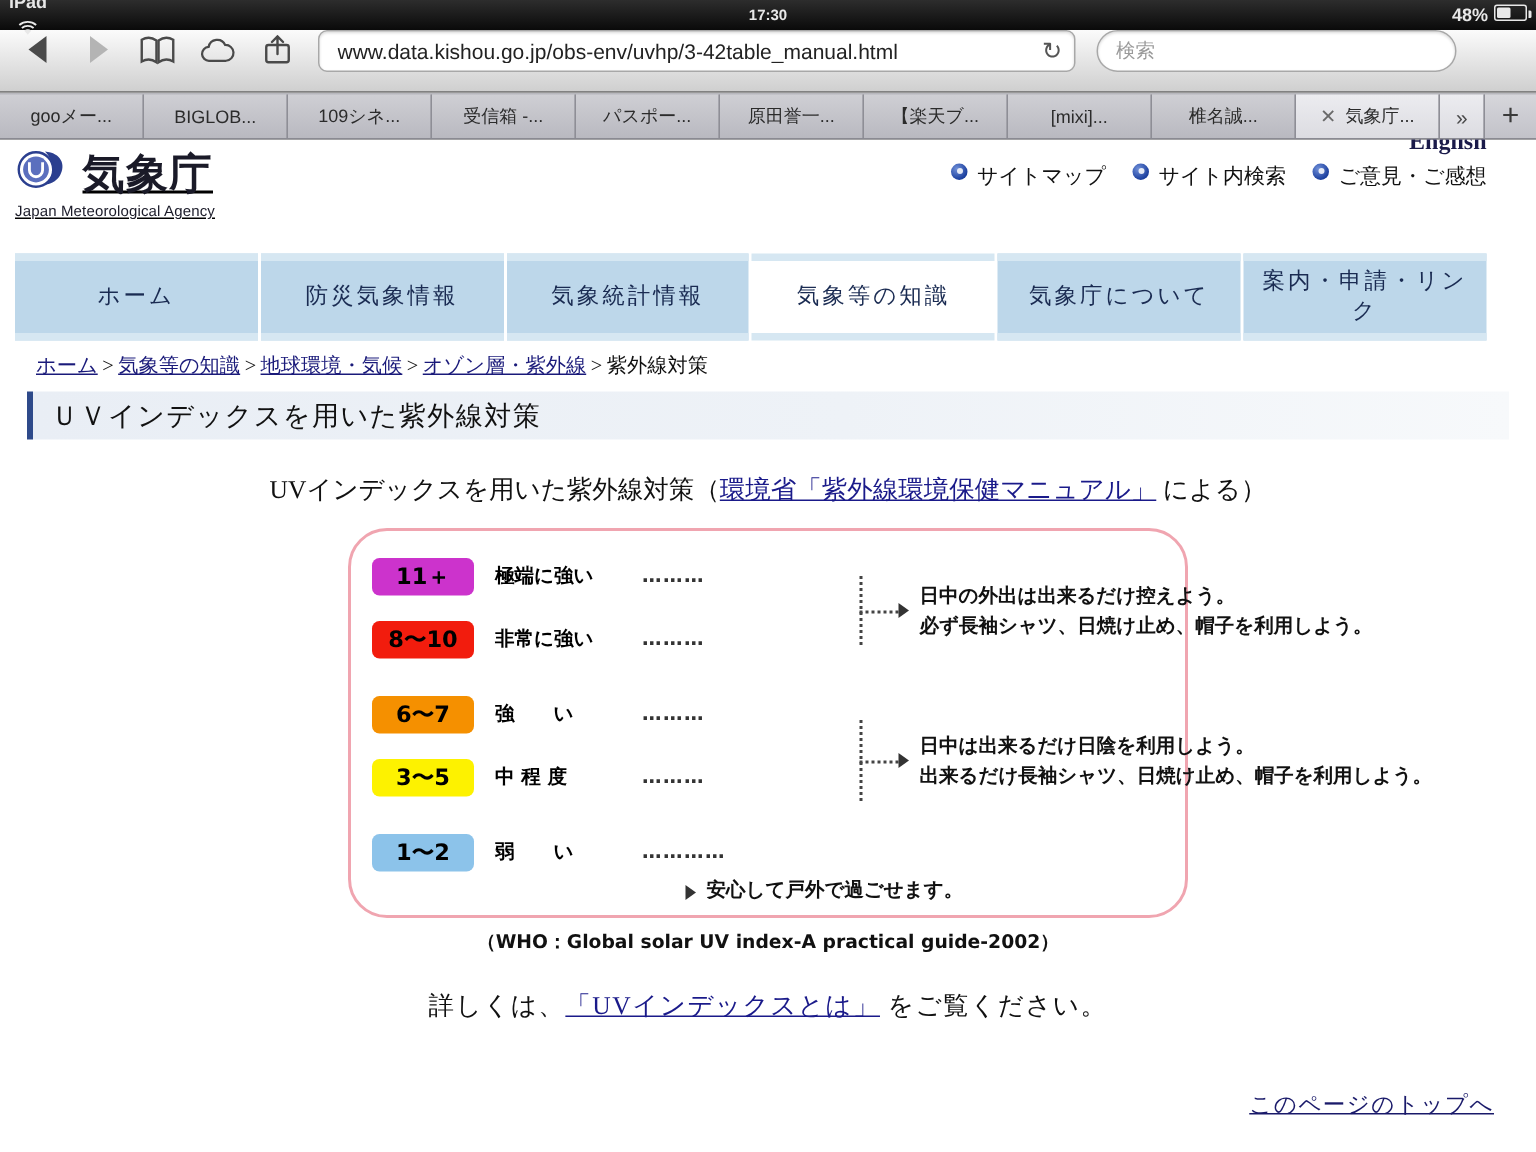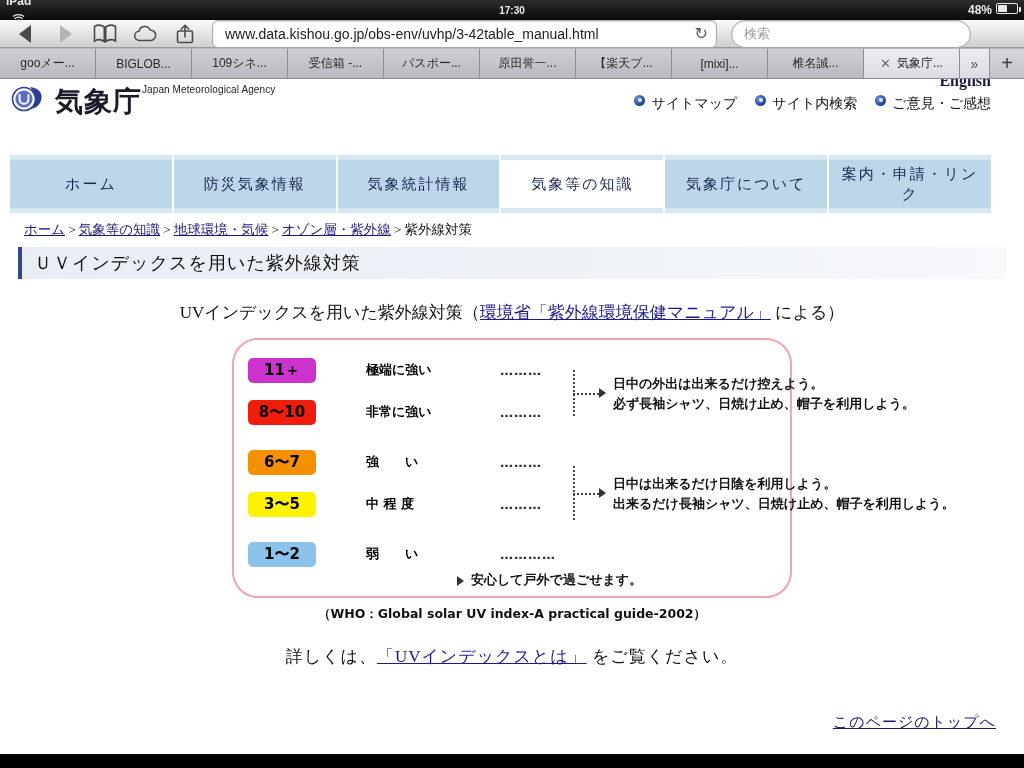--- a/index.html
+++ b/index.html
@@ -38,24 +38,24 @@
     content:''; position:absolute; right:-4px; top:3px;
     width:2px; height:5px; background:#e8e8e8; border-radius:0 1px 1px 0;
   }
   .battery-fill {
     position:absolute; left:1px; top:1px; bottom:1px;
     width: 45%; background:#e8e8e8; border-radius:1px;
   }
 
   
   .toolbar {
-    height: 28px; width: 1024px;
+    height: 42px; width: 1024px;
     background: linear-gradient(#fbfbfb, #cfcfcf);
     border-bottom: 1px solid #9a9a9a;
-    display: flex; align-items: center;
+    display: flex; 
     padding: 0 12px; gap: 14px;
   }
   .nav-btn {
     width: 26px; height: 26px;
     display:flex; align-items:center; justify-content:center;
     color:#4a4a4a; cursor: pointer;
   }
   .nav-btn.disabled { color:#b4b4b4; }
   .url-bar {
     flex: 1 1 auto; max-width: 505px;
@@ -117,21 +117,21 @@
   .page {
     width:1024px; height: 675px;
     background:#fff; overflow:hidden;
     position:relative;
     font-family: "Liberation Serif", "DejaVu Serif", serif;
   }
 
   .site-header { position:relative; height: 68px; }
   .logo-wrap {
     position:absolute; left:10px; top:4px;
-    display:flex; 
+    display:flex; flex-direction:column;text-decoration:underline;
   }
   .logo-row { display:flex; align-items:center; gap:7px; }
   .logo-mark { width:38px; height:34px; }
   .logo-jp {
     font-size: 28px; font-weight:bold; color:#1a1a28;
     letter-spacing: 1px;
     font-family:"Liberation Serif","DejaVu Serif",serif;
   }
   .logo-en {
     font-size: 10px; color:#1a1a28; margin-top:1px;
@@ -201,21 +201,21 @@
   
   .uv-figure {
     width: 560px; margin: 14px auto 0 auto;
     border: 2px solid #f0a5b0; border-radius: 26px;
     padding: 14px 18px 16px 14px;
     position:relative; background:#fff;
   }
   .uv-rows { position:relative; }
   .uv-row {
     display:flex; align-items:center;
-    height: 32px; margin-bottom: 10px; gap: 36px;
+    height: 32px; margin-bottom: 10px;
   }
   .uv-row.gap { margin-bottom: 18px; }
   .badge {
     width: 68px; height: 25px; border-radius: 5px;
     display:flex; align-items:center; justify-content:center;
     font-family:"DejaVu Sans","Liberation Sans",sans-serif;
     font-size: 15px; font-weight:bold; color:#000;
     flex:none;
   }
   .level-label {

